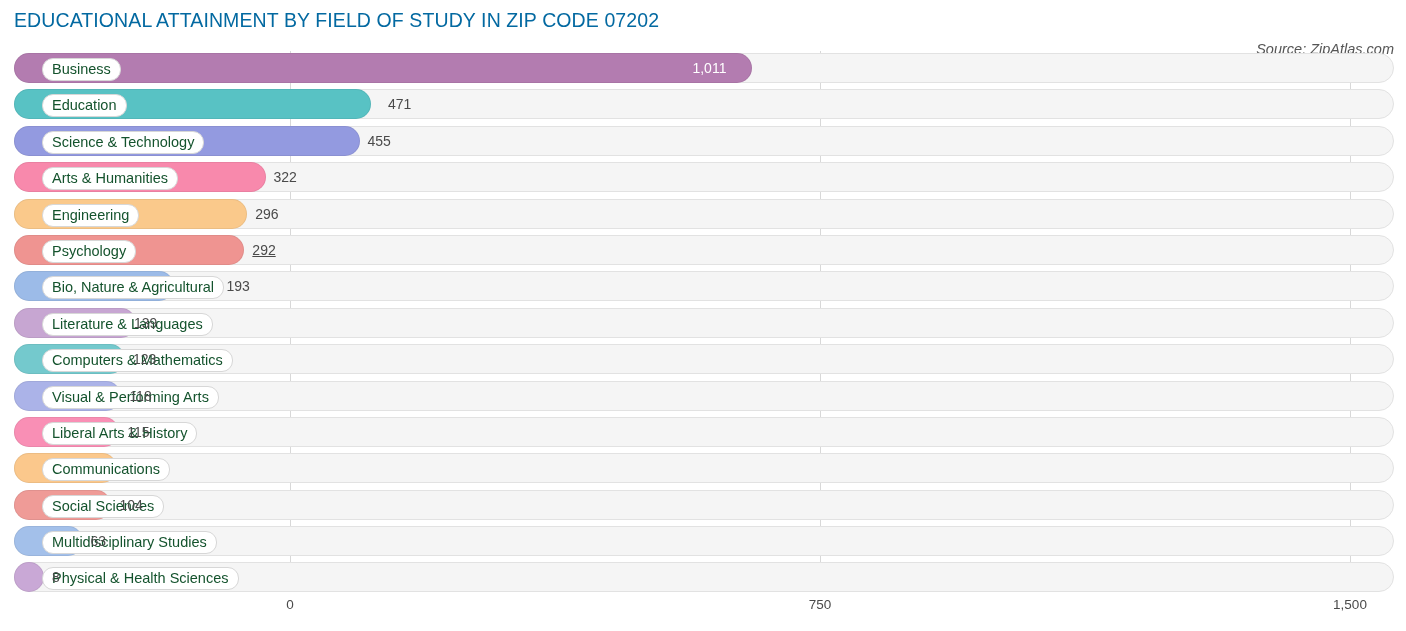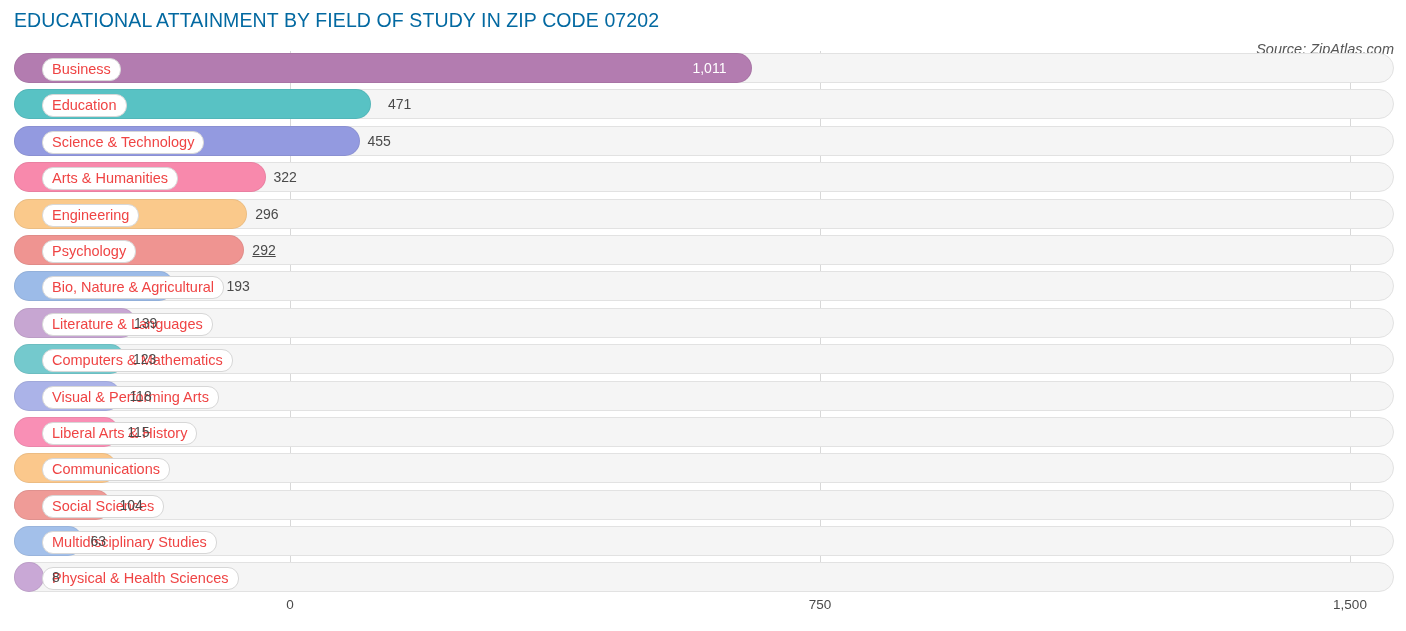--- a/index.html
+++ b/index.html
@@ -87,21 +87,21 @@
     position: absolute;
     top: 7px;
     left: 28px;
     height: 21px;
     line-height: 21px;
     padding: 0 9px;
     background: #ffffff;
     border: 1px solid #d7d7d7;
     border-radius: 11px;
     font-size: 14.5px;
-    color: #ef4444;
+    color: #14532d;
     white-space: nowrap;
   }
   .bar-value {
     position: absolute;
     top: 9px;
     font-size: 14px;
     color: #4a4a4a;
     white-space: nowrap;
   }
   .bar-value.inside {

